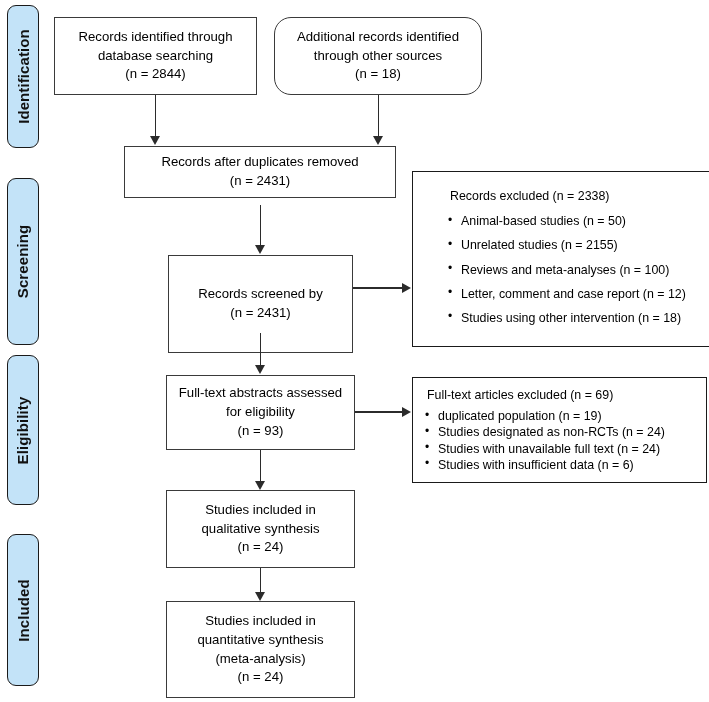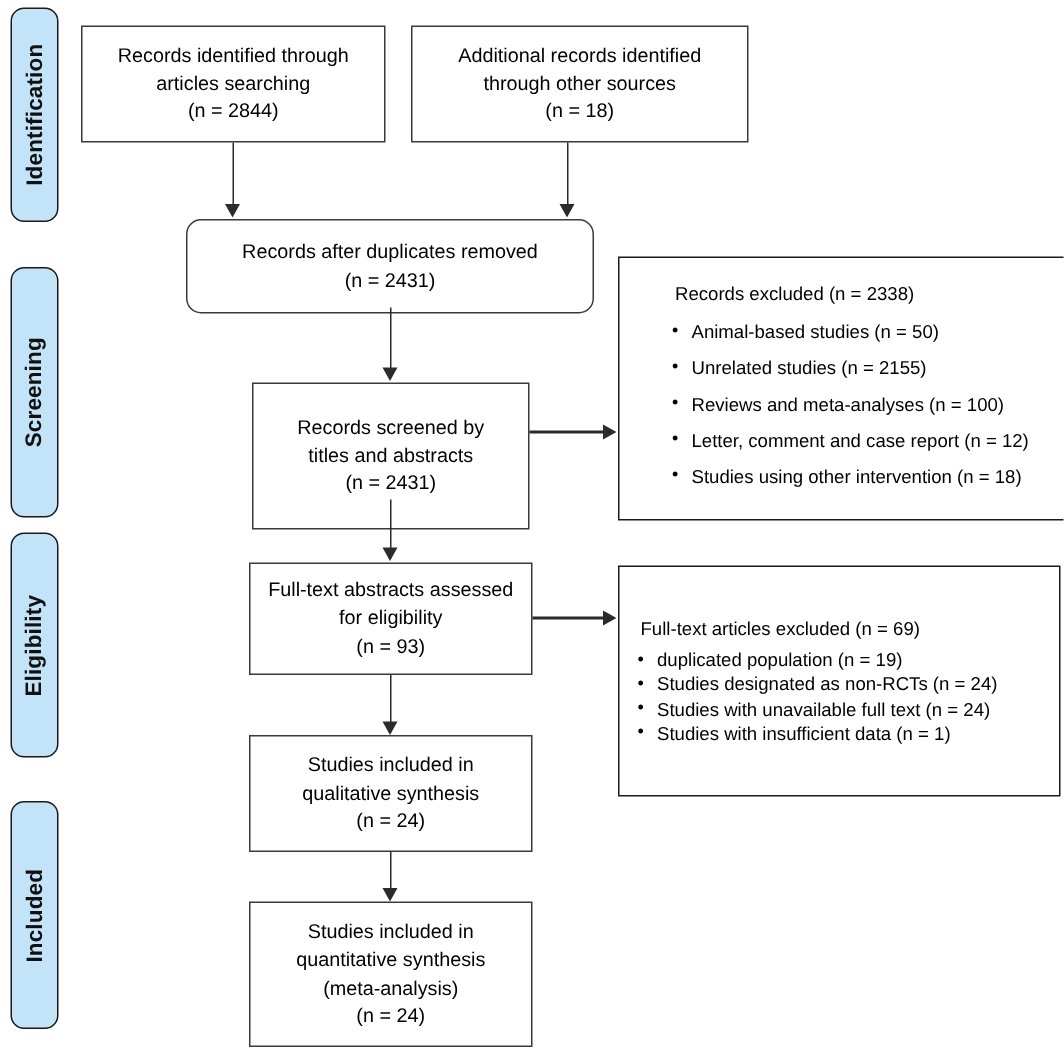--- a/index.html
+++ b/index.html
@@ -136,47 +136,46 @@
   <div class="stage-tab" style="left:7px; top:355px; width:32px; height:150px;">
     <span class="stage-label">Eligibility</span>
   </div>
 
   <div class="stage-tab" style="left:7px; top:534px; width:32px; height:152px;">
     <span class="stage-label">Included</span>
   </div>
 
   <div class="flow-box" style="left:54px; top:17px; width:203px; height:78px;">
     <span class="line">Records identified through</span>
-    <span class="line">articles searching</span>
+    <span class="line">database searching</span>
     <span class="line">(n = 2844)</span>
   </div>
 
-  <div class="flow-box" style="left:274px; top:17px; width:225px; height:78px;">
+  <div class="flow-box" style="left:274px; top:17px; width:208px; height:78px;border-radius:17px;">
     <span class="line">Additional records identified</span>
     <span class="line">through other sources</span>
     <span class="line">(n = 18)</span>
   </div>
 
   <div class="vline" style="left:154.5px; top:95px; height:42px;"></div>
   <div class="arrow-down" style="left:150px; top:136px;"></div>
 
   <div class="vline" style="left:377.5px; top:95px; height:42px;"></div>
   <div class="arrow-down" style="left:373px; top:136px;"></div>
 
-  <div class="flow-box" style="left:124px; top:146px; width:272px; height:63px;border-radius:10px;">
+  <div class="flow-box" style="left:124px; top:146px; width:272px; height:52px;">
     <span class="line">Records after duplicates removed</span>
     <span class="line">(n = 2431)</span>
   </div>
 
   <div class="vline" style="left:259.5px; top:205px; height:41px;"></div>
   <div class="arrow-down" style="left:255px; top:245px;"></div>
 
   <div class="flow-box" style="left:168px; top:255px; width:185px; height:98px;">
     <span class="line">Records screened by</span>
-    <span class="line">titles and abstracts</span>
     <span class="line">(n = 2431)</span>
   </div>
 
   <div class="hline" style="left:353px; top:287px; width:50px;"></div>
   <div class="arrow-right" style="left:402px; top:282.5px;"></div>
 
   <div class="excl-box box-screening" style="left:412px; top:171px; width:322px; height:176px;padding-left:35px;">
     <div class="excl-head">Records excluded (n = 2338)</div>
     <div class="excl-item">Animal-based studies (n = 50)</div>
     <div class="excl-item">Unrelated studies (n = 2155)</div>
@@ -190,26 +189,26 @@
 
   <div class="flow-box" style="left:166px; top:375px; width:189px; height:75px;">
     <span class="line">Full-text abstracts assessed</span>
     <span class="line">for eligibility</span>
     <span class="line">(n = 93)</span>
   </div>
 
   <div class="hline" style="left:355px; top:411px; width:48px;"></div>
   <div class="arrow-right" style="left:402px; top:406.5px;"></div>
 
-  <div class="excl-box box-eligibility" style="left:412px; top:377px; width:295px; height:154px;">
+  <div class="excl-box box-eligibility" style="left:412px; top:377px; width:295px; height:106px;">
     <div class="excl-head">Full-text articles excluded (n = 69)</div>
     <div class="excl-item">duplicated population (n = 19)</div>
     <div class="excl-item">Studies designated as non-RCTs (n = 24)</div>
     <div class="excl-item">Studies with unavailable full text (n = 24)</div>
-    <div class="excl-item">Studies with insufficient data (n = 1)</div>
+    <div class="excl-item">Studies with insufficient data (n = 6)</div>
   </div>
 
   <div class="vline" style="left:259.5px; top:450px; height:32px;"></div>
   <div class="arrow-down" style="left:255px; top:481px;"></div>
 
   <div class="flow-box" style="left:166px; top:490px; width:189px; height:78px;">
     <span class="line">Studies included in</span>
     <span class="line">qualitative synthesis</span>
     <span class="line">(n = 24)</span>
   </div>

